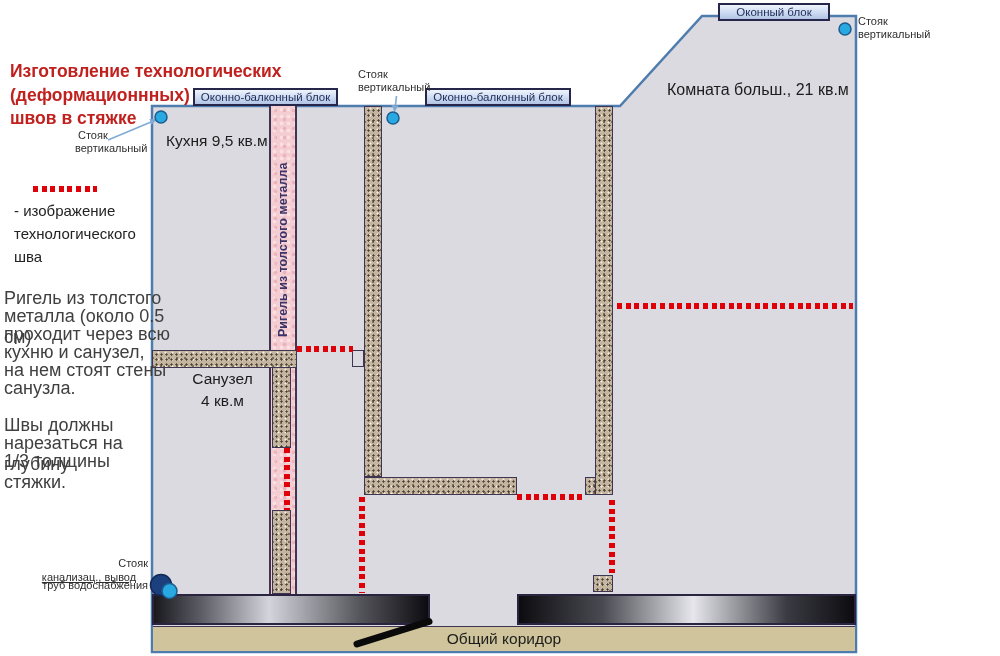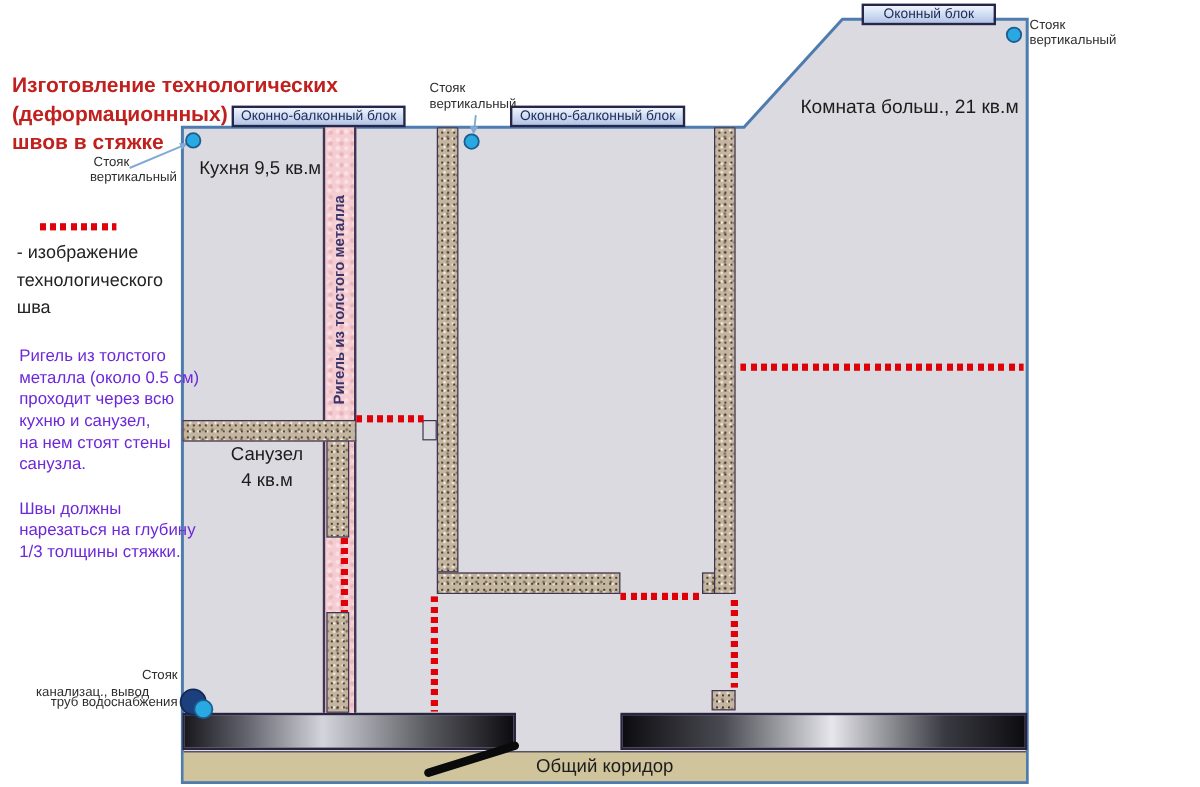--- a/index.html
+++ b/index.html
@@ -4,21 +4,21 @@
 <style>
   html,body{margin:0;padding:0;background:#ffffff;}
   .stage{position:relative;width:1000px;height:656px;background:#ffffff;overflow:hidden;
          font-family:"Liberation Sans",sans-serif;}
   svg.layer{position:absolute;left:0;top:0;pointer-events:none;}
 
   
   .title-line{position:absolute;left:10px;width:300px;color:#c0211e;font-weight:bold;
               font-size:17.5px;line-height:20px;}
   .legend-line{position:absolute;left:14px;width:180px;color:#232323;font-size:15px;}
-  .note-line{position:absolute;left:16px;width:170px;color:#6d28d9;font-size:14px;}
+  .note-line{position:absolute;left:4px;width:170px;color:#404040;font-size:18px;}
 
   
   .dh{position:absolute;height:6px;
       background-image:repeating-linear-gradient(90deg,#e00008 0,#e00008 5px,rgba(0,0,0,0) 5px,rgba(0,0,0,0) 8.6px);}
   .dv{position:absolute;width:6px;
       background-image:repeating-linear-gradient(180deg,#e00008 0,#e00008 5px,rgba(0,0,0,0) 5px,rgba(0,0,0,0) 8.6px);}
 
   
   .tex{position:absolute;background-color:#c3b59f;border:1.6px solid #3e3552;box-sizing:border-box;
        background-image:
@@ -137,21 +137,21 @@
   <div class="riser-line" style="left:78px;top:129px;">Стояк</div>
   <div class="riser-line" style="left:75px;top:142px;">вертикальный</div>
 
   <div class="riser-line" style="left:358px;top:68px;">Стояк</div>
   <div class="riser-line" style="left:358px;top:81px;">вертикальный</div>
 
   <div class="riser-line" style="left:858px;top:15px;">Стояк</div>
   <div class="riser-line" style="left:858px;top:28px;">вертикальный</div>
 
   <div class="riser-line" style="left:30px;top:557px;width:118px;text-align:right;">Стояк</div>
-  <div class="riser-line" style="left:30px;top:571px;width:118px;text-align:left;">канализац., вывод</div>
+  <div class="riser-line" style="left:30px;top:571px;width:118px;text-align:center;text-decoration:underline;">канализац., вывод</div>
   <div class="riser-line" style="left:30px;top:579px;width:118px;text-align:right;">труб водоснабжения</div>
 
   <svg class="layer" width="1000" height="656" viewBox="0 0 1000 656">
     <line x1="108" y1="140" x2="151" y2="122" stroke="#7fabd6" stroke-width="1.6"></line>
     <polygon points="157,119.5 151.4,124.7 149.4,119.1" fill="#7fabd6"></polygon>
     <line x1="396.5" y1="96" x2="395.5" y2="105" stroke="#7fabd6" stroke-width="1.6"></line>
     <polygon points="394.5,112 391.5,105 398.5,105.5" fill="#7fabd6"></polygon>
 
     <circle cx="161" cy="117" r="6" fill="#29a9e1" stroke="#1d5c8f" stroke-width="1.5"></circle>
     <circle cx="393" cy="118" r="6" fill="#29a9e1" stroke="#1d5c8f" stroke-width="1.5"></circle>

